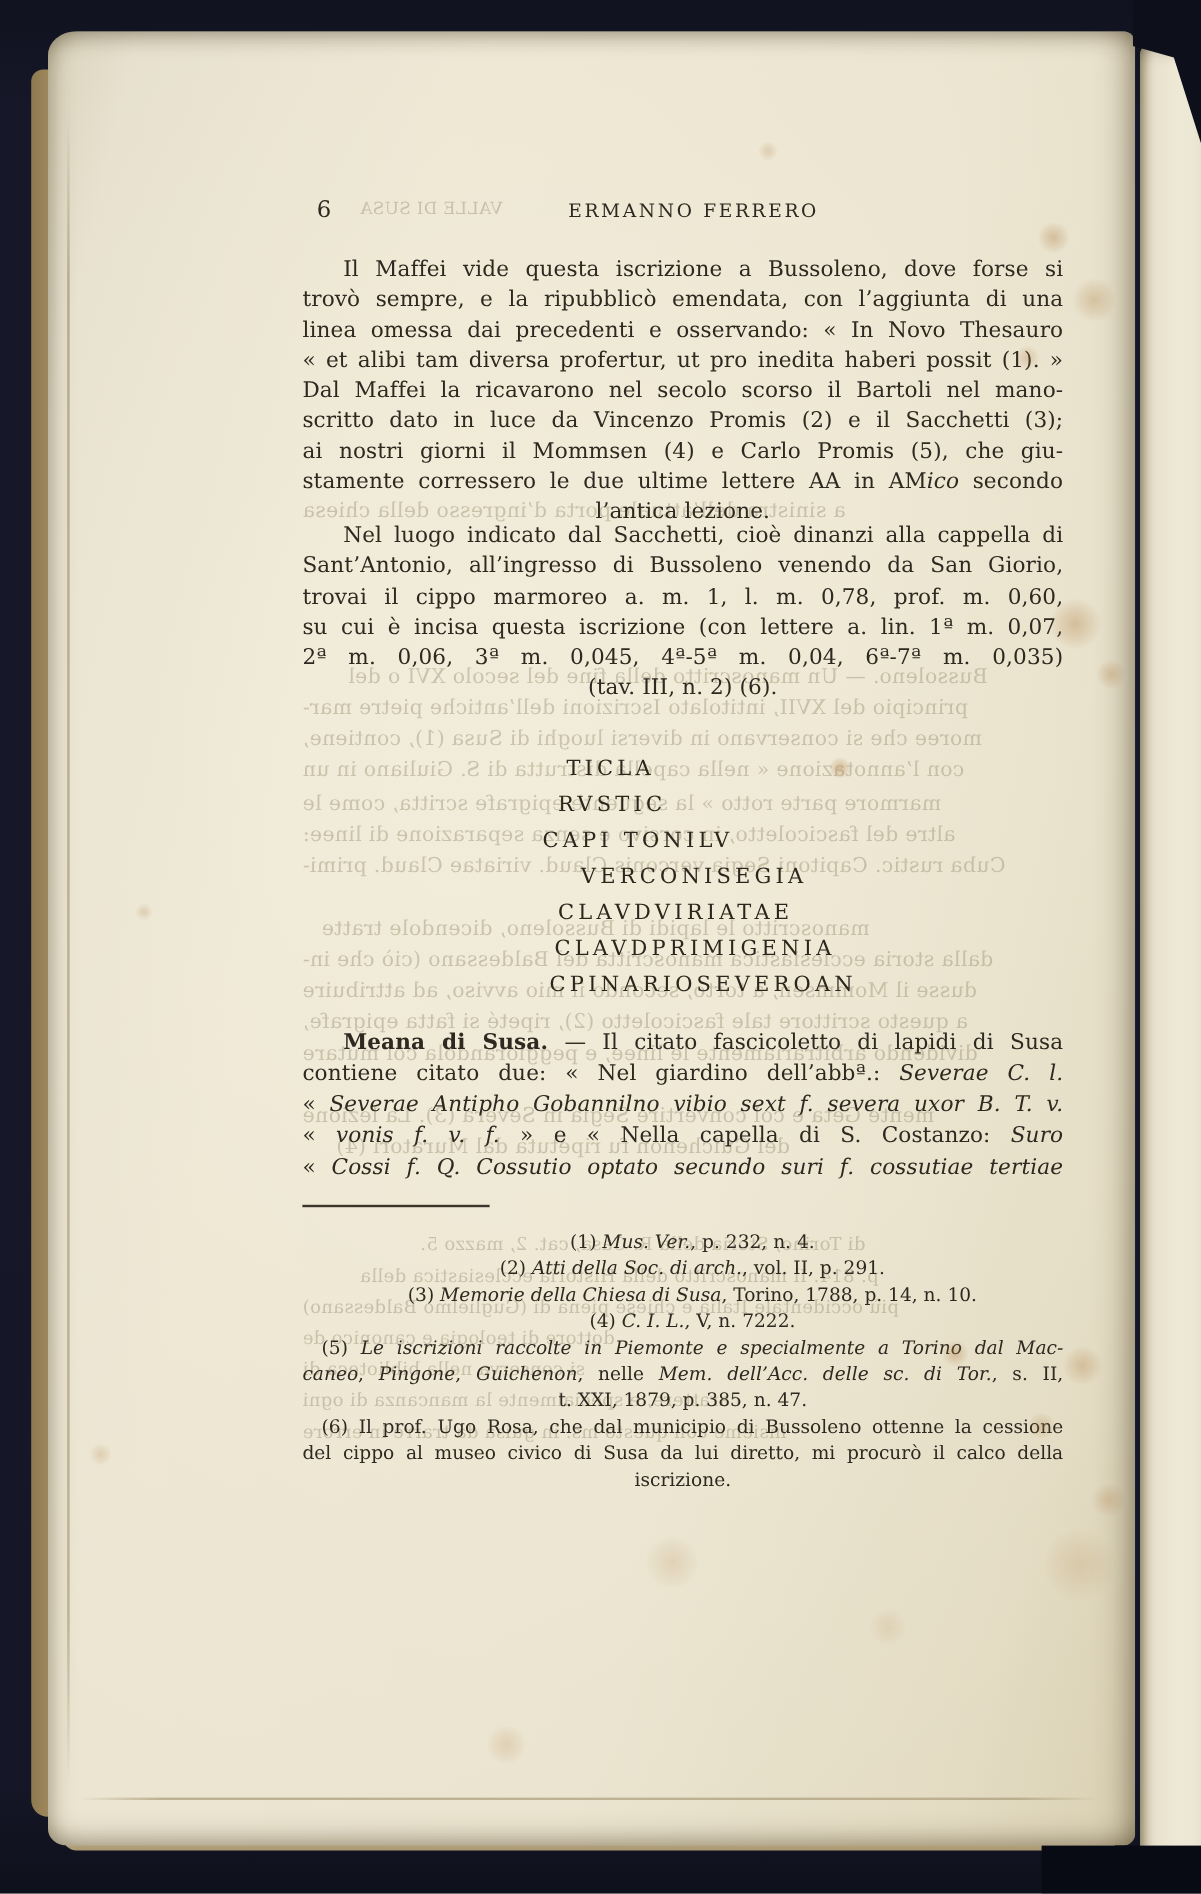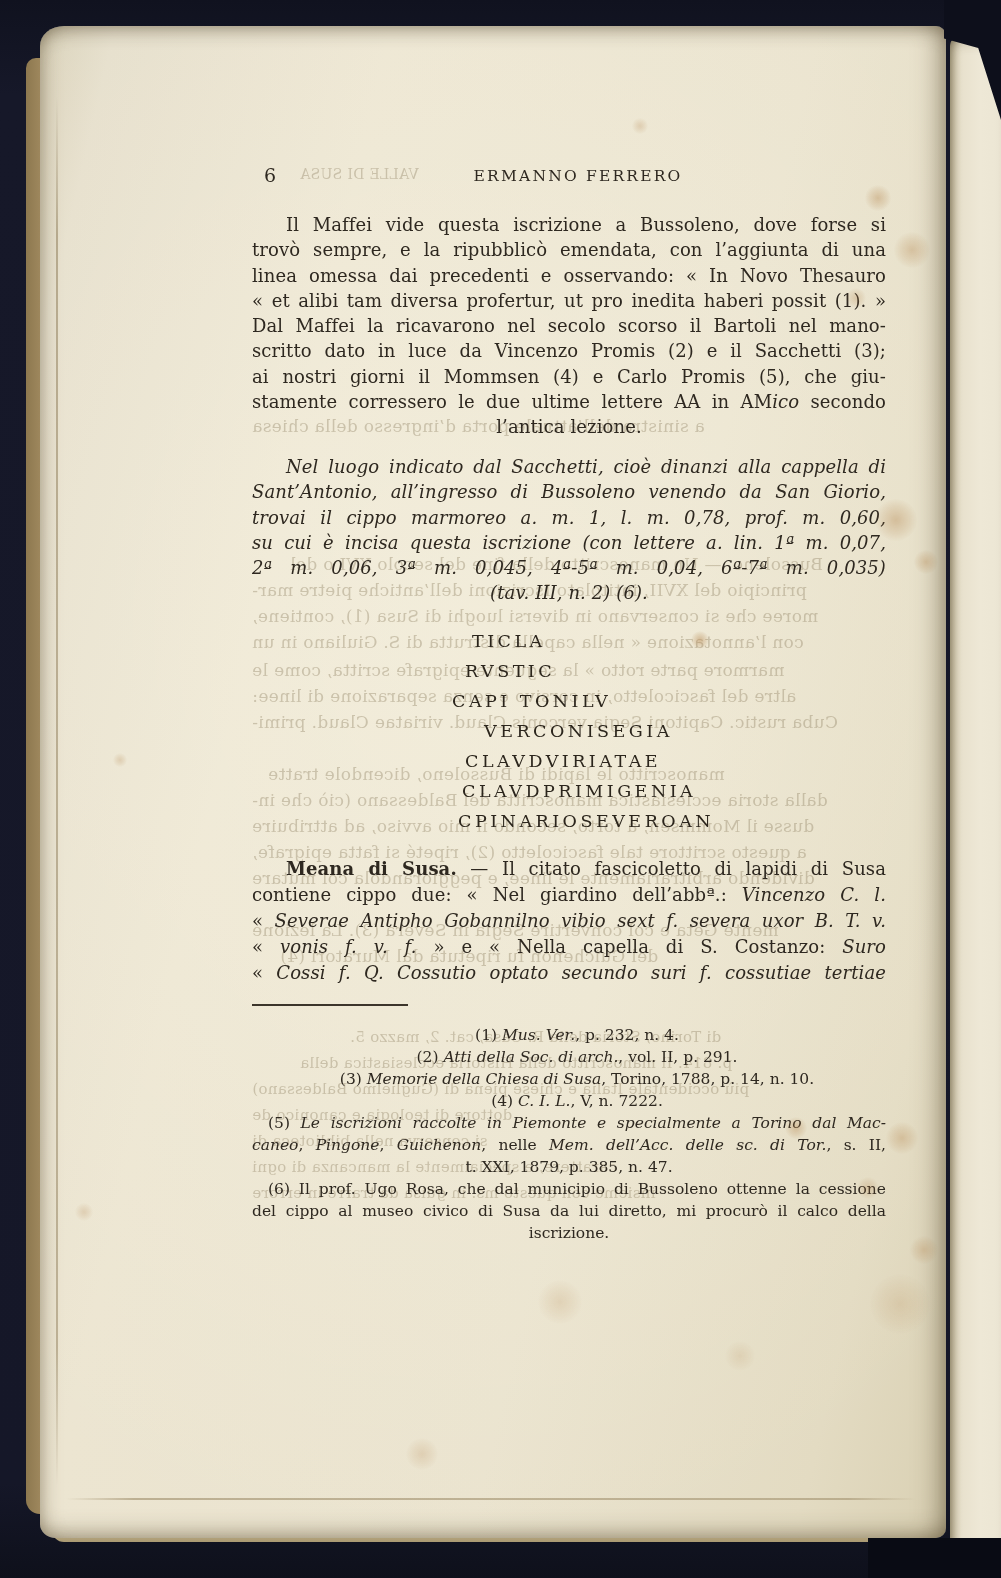--- a/index.html
+++ b/index.html
@@ -72,21 +72,21 @@
     font-size:15.5px;letter-spacing:2.2px;
   }
   .tblock{position:absolute;left:212px;width:634px;}
   .tline{white-space:nowrap;text-align:center;}
   .jl{text-align:justify;text-align-last:justify;}
   .ind span:first-child{padding-left:34px;}
   .it{font-style:italic;}
   .bd{font-weight:bold;}
   .body-text{font-size:18px;line-height:25.3px;letter-spacing:.1px;}
   .para1{top:186px;}
-  .para2{top:428px;font-style:italic;}
+  .para2{top:408px;}
   .meana{top:830px;line-height:26px;}
   .inscription{
     position:absolute;left:412px;top:600px;font-size:17.5px;line-height:30px;
     letter-spacing:3.5px;color:#2b251c;
   }
   .inscription .tline{text-align:left;}
   .inscription .tline:nth-child(1){margin-left:20px;}
   .inscription .tline:nth-child(2){margin-left:13px;}
   .inscription .tline:nth-child(3){margin-left:0px;}
   .inscription .tline:nth-child(4){margin-left:32px;}
@@ -165,21 +165,21 @@
         <div class="tline"><span>RVSTIC</span></div>
         <div class="tline"><span>CAPI TONILV</span></div>
         <div class="tline"><span>VERCONISEGIA</span></div>
         <div class="tline"><span>CLAVDVIRIATAE</span></div>
         <div class="tline"><span>CLAVDPRIMIGENIA</span></div>
         <div class="tline"><span>CPINARIOSEVEROAN</span></div>
       </div>
 
     <div class="tblock body-text meana">
         <div class="tline ind jl"><span class="bd">Meana di Susa.</span><span> — Il citato fascicoletto di lapidi di Susa</span></div>
-        <div class="tline jl"><span>contiene cippo due: « Nel giardino dell’abbª.: </span><span class="it">Vincenzo C. l.</span></div>
+        <div class="tline jl"><span>contiene citato due: « Nel giardino dell’abbª.: </span><span class="it">Severae C. l.</span></div>
         <div class="tline jl"><span>« </span><span class="it">Severae Antipho Gobannilno vibio sext f. severa uxor B. T. v.</span></div>
         <div class="tline jl"><span>« </span><span class="it">vonis f. v. f.</span><span> » e « Nella capella di S. Costanzo: </span><span class="it">Suro</span></div>
         <div class="tline jl"><span>« </span><span class="it">Cossi f. Q. Cossutio optato secundo suri f. cossutiae tertiae</span></div>
       </div>
 
     <div class="fn-sep"></div>
 
     <div class="tblock footnotes">
         <div class="tline ind"><span>(1) </span><span class="it">Mus. Ver.</span><span>, p. 232, n. 4.</span></div>
         <div class="tline ind"><span>(2) </span><span class="it">Atti della Soc. di arch.</span><span>, vol. II, p. 291.</span></div>

